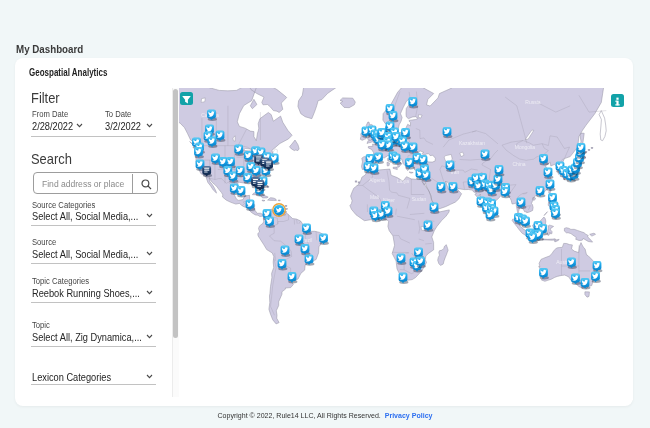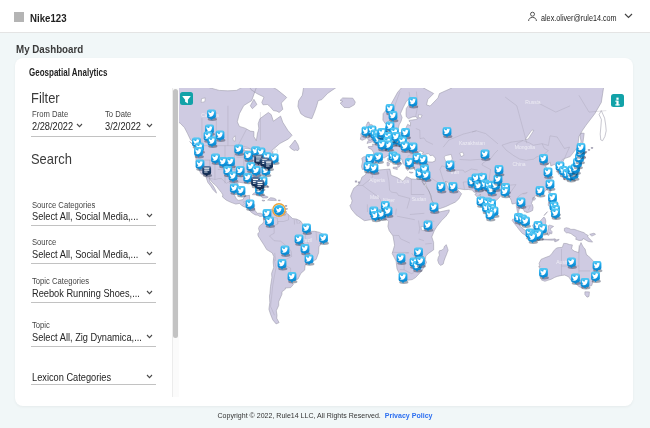--- a/index.html
+++ b/index.html
@@ -27,50 +27,46 @@
 #map { position:absolute; left:179px; top:88px; width:454px; height:312px; overflow:hidden; }
 .mbtn { position:absolute; width:13px; height:13px; background:#12a2a8; border-radius:2.5px; }
 #fbtn { left:179.5px; top:91.5px; }
 #ibtn { left:610.5px; top:93.5px; }
 #footer { position:absolute; left:0; top:411px; width:650px; text-align:center; font-size:8px; font-weight:400; color:#333; transform:scaleX(0.88); transform-origin:center; }
 #footer a { color:#2d6ff0; text-decoration:none; font-weight:600; }
 </style>
 </head>
 <body>
 <div id="page">
-  <div id="topbar">
-    <div id="logo"></div>
-    <div id="brand">Nike123</div>
-    <svg id="userico" width="11" height="11" viewBox="0 0 11 11">
-        <circle cx="5.5" cy="3.2" r="2" fill="none" stroke="#555" stroke-width="1"></circle>
-        <path d="M1.6,10 C1.6,7.6 3.3,6.4 5.5,6.4 C7.7,6.4 9.4,7.6 9.4,10" fill="none" stroke="#555" stroke-width="1"></path>
-      </svg>
-    <div id="email">alex.oliver@rule14.com</div>
-    <svg id="uchev" width="9" height="6" viewBox="0 0 9 6">
-        <path d="M1,1 L4.5,4.5 L8,1" fill="none" stroke="#444" stroke-width="1.2"></path>
-      </svg>
-  </div>
   <div id="mydash">My Dashboard</div>
   <div id="card"></div>
   <div id="geo">Geospatial Analytics</div>
 
   <div class="h2" style="top:89px;">Filter</div>
   <div class="lbl" style="top:108.5px;">From Date</div>
   <div class="val" style="top:119.5px;">2/28/2022</div>
   <svg class="chev" style="left:76px; top:123px;" width="7" height="5" viewBox="0 0 7 5">
       <path d="M1,1 L3.5,3.6 L6,1" fill="none" stroke="#4a4a4a" stroke-width="1.1"></path>
     </svg>
   <div class="lbl" style="left:105px; top:108.5px;">To Date</div>
   <div class="val" style="left:105px; top:119.5px;">3/2/2022</div>
   <svg class="chev" style="left:146px; top:123px;" width="7" height="5" viewBox="0 0 7 5">
       <path d="M1,1 L3.5,3.6 L6,1" fill="none" stroke="#4a4a4a" stroke-width="1.1"></path>
     </svg>
   <div class="sep" style="top:136px;"></div>
 
   <div class="h2" style="top:150px;">Search</div>
+  <div id="searchbox">
+    <div id="sdiv" style="top:1px;"></div>
+    <div id="ph">Find address or place</div>
+    <svg style="position:absolute; left:106px; top:4.5px;" width="13" height="13" viewBox="0 0 13 13">
+        <circle cx="5.4" cy="5.4" r="3.4" fill="none" stroke="#4a4a4a" stroke-width="1.2"></circle>
+        <line x1="7.9" y1="7.9" x2="11" y2="11" stroke="#4a4a4a" stroke-width="1.2"></line>
+      </svg>
+  </div>
 
   <div class="lbl" style="top:200px;">Source Categories</div>
   <div class="val" style="top:209.5px;">Select All, Social Media,...</div>
   <svg class="chev" style="left:146px; top:213px;" width="7" height="5" viewBox="0 0 7 5">
       <path d="M1,1 L3.5,3.6 L6,1" fill="none" stroke="#4a4a4a" stroke-width="1.1"></path>
     </svg>
   <div class="sep" style="top:225px;"></div>
 
   <div class="lbl" style="top:237px;">Source</div>
   <div class="val" style="top:247.5px;">Select All, Social Media,...</div>

